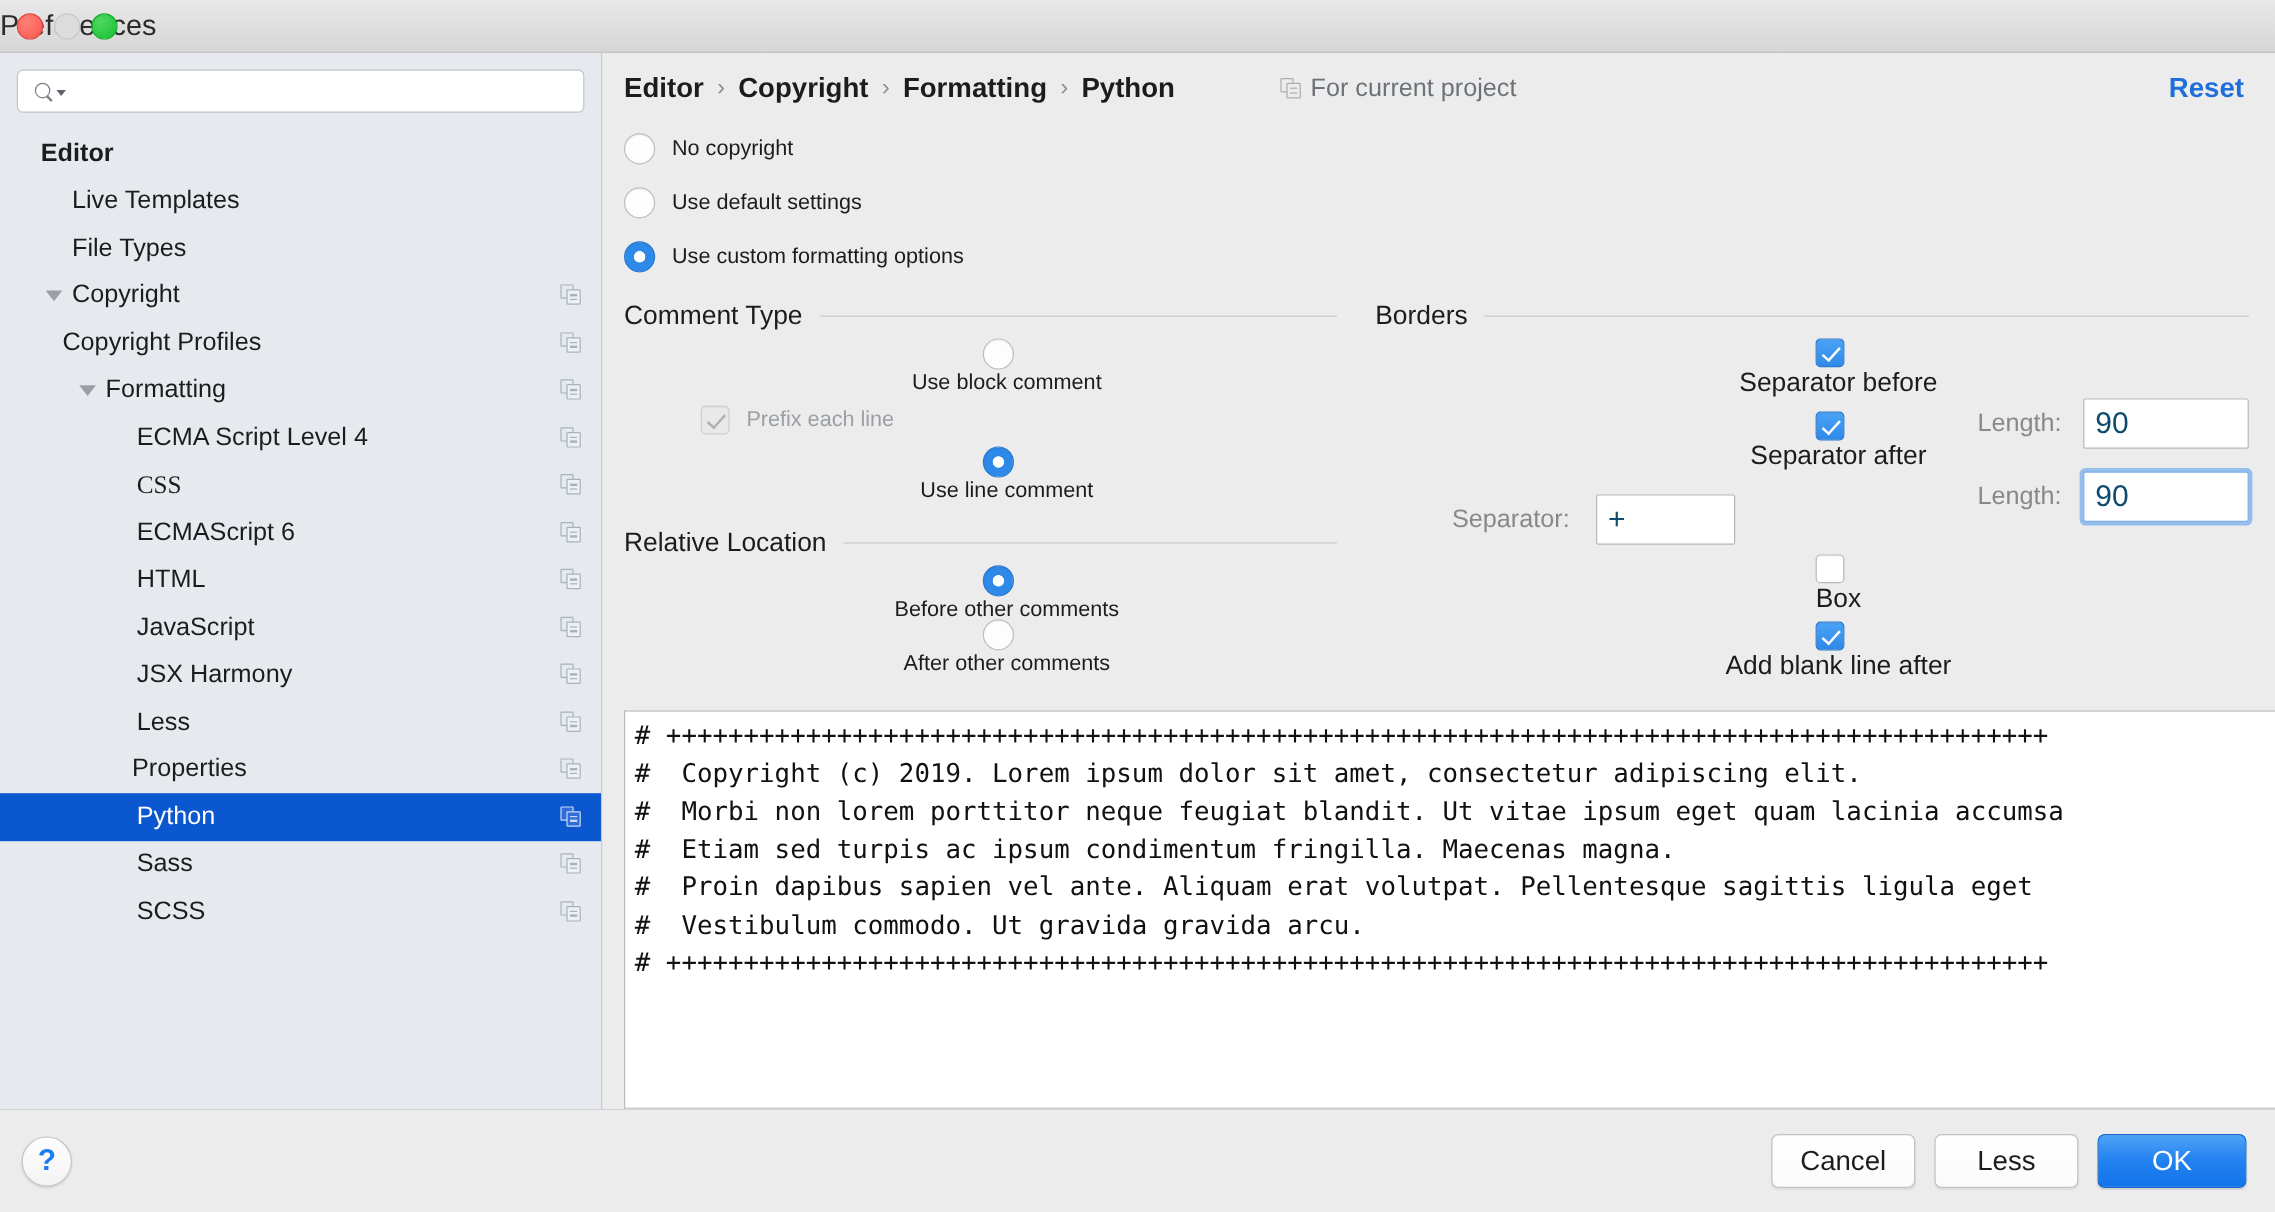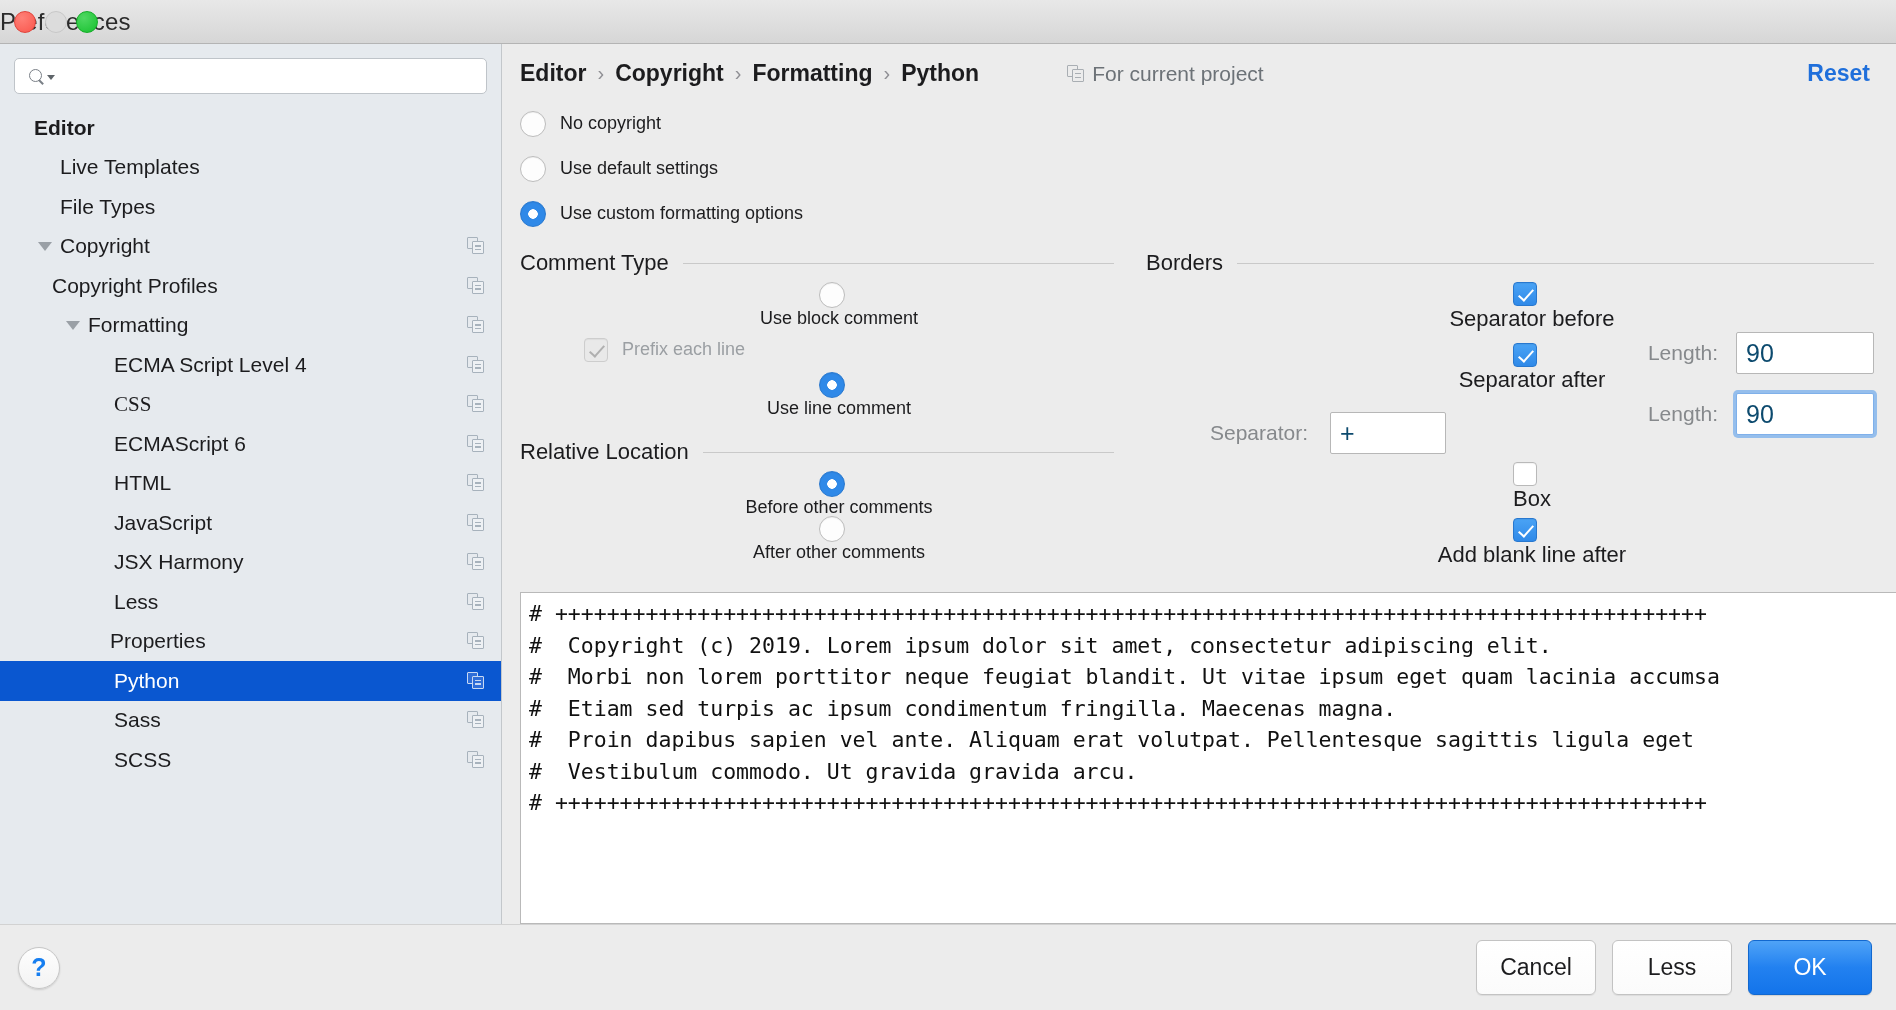--- a/index.html
+++ b/index.html
@@ -231,21 +231,21 @@
     width: 42px; height: 42px; border-radius: 50%;
     background: linear-gradient(to bottom,#fefefe,#f3f3f3);
     border: 1px solid #c6c6c6;
     box-shadow: 0 1px 2px rgba(0,0,0,.14);
     display: flex; align-items: center; justify-content: center;
     color: #167ef0; font-size: 25px; font-weight: 700;
     cursor: pointer;
   }
   .btns { margin-left: auto; display: flex; gap: 16px; align-items: center; }
   .btn {
-    min-width: 120px; height: 55px; border-radius: 6px;
+    min-width: 120px; height: 45px; border-radius: 6px;
     display: flex; align-items: center; justify-content: center;
     font-size: 23px; cursor: pointer; padding: 0 22px;
   }
   .btn.plain {
     background: linear-gradient(to bottom,#ffffff,#fbfbfb);
     border: 1px solid #c3c3c3; color: #1c1c1e;
     box-shadow: 0 1px 1px rgba(0,0,0,.07);
   }
   .btn.primary {
     background: linear-gradient(to bottom,#4fa3f7 0%, #2281f0 50%, #1374ea 100%);

